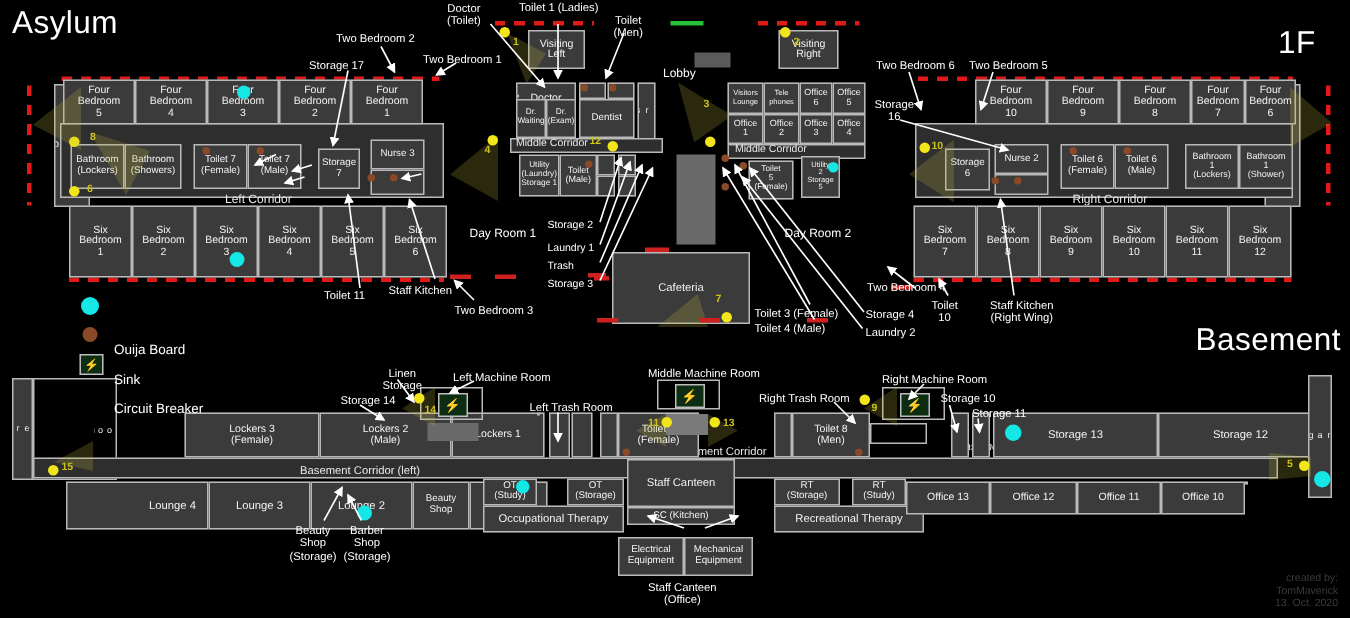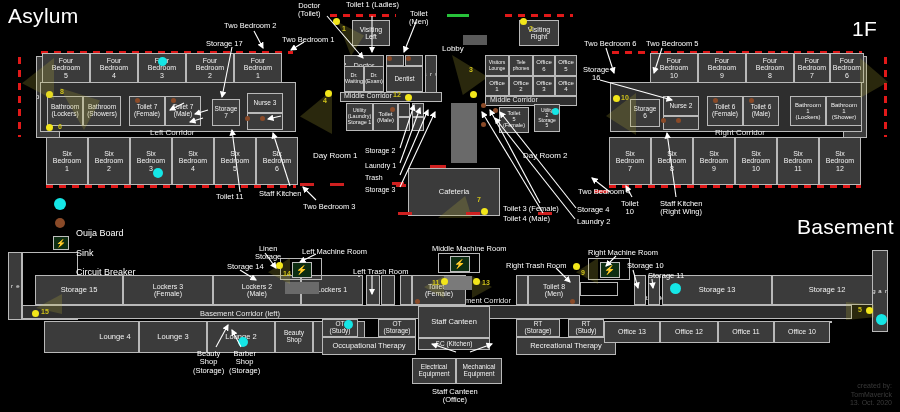--- a/index.html
+++ b/index.html
@@ -318,21 +318,20 @@
 o
 o
 m</div>
   <div class="rm" style="left:22px;top:252px;width:56px;height:68px;background:transparent;border:1px solid #b9b9b9;"></div>
 
   <div class="corridor" style="left:22px;top:305px;width:830px;height:14px;"></div>
   <div class="corlabel" style="left:200px;top:309px;font-size:7.5px;">Basement Corridor (left)</div>
   <div class="corlabel" style="left:448px;top:296px;font-size:7.5px;">Basement Corridor</div>
   <div class="corlabel" style="left:638px;top:293px;font-size:7.5px;font-style:italic;">Basement Corridor (Right)</div>
 
-  <div class="rm" style="left:35px;top:275px;width:88px;height:30px;font-size:7.5px;">Storage 15</div>
   <div class="rm" style="left:123px;top:275px;width:90px;height:30px;font-size:7px;">Lockers 3
 (Female)</div>
   <div class="rm" style="left:213px;top:275px;width:88px;height:30px;font-size:7px;">Lockers 2
 (Male)</div>
   <div class="rm" style="left:301px;top:275px;width:62px;height:30px;font-size:7px;">Lockers 1</div>
   <div class="rm" style="left:366px;top:275px;width:14px;height:30px;"></div>
   <div class="rm" style="left:381px;top:275px;width:14px;height:30px;"></div>
 
   <div class="rm" style="left:44px;top:321px;width:95px;height:32px;font-size:7.5px;padding-left:47px;">Lounge 4</div>
   <div class="rm" style="left:139px;top:321px;width:68px;height:32px;font-size:7.5px;">Lounge 3</div>

